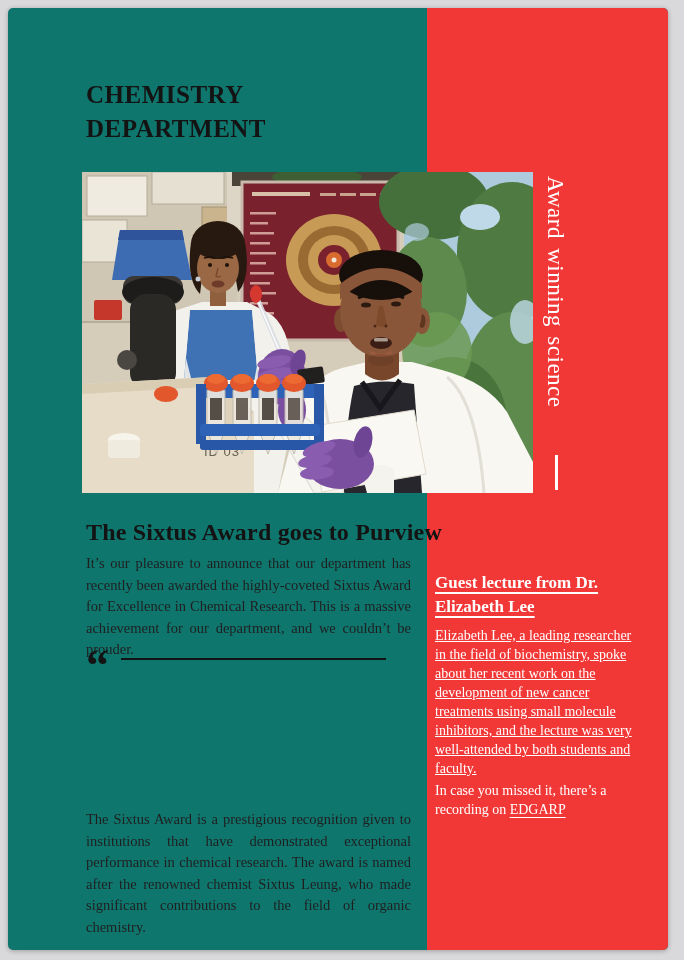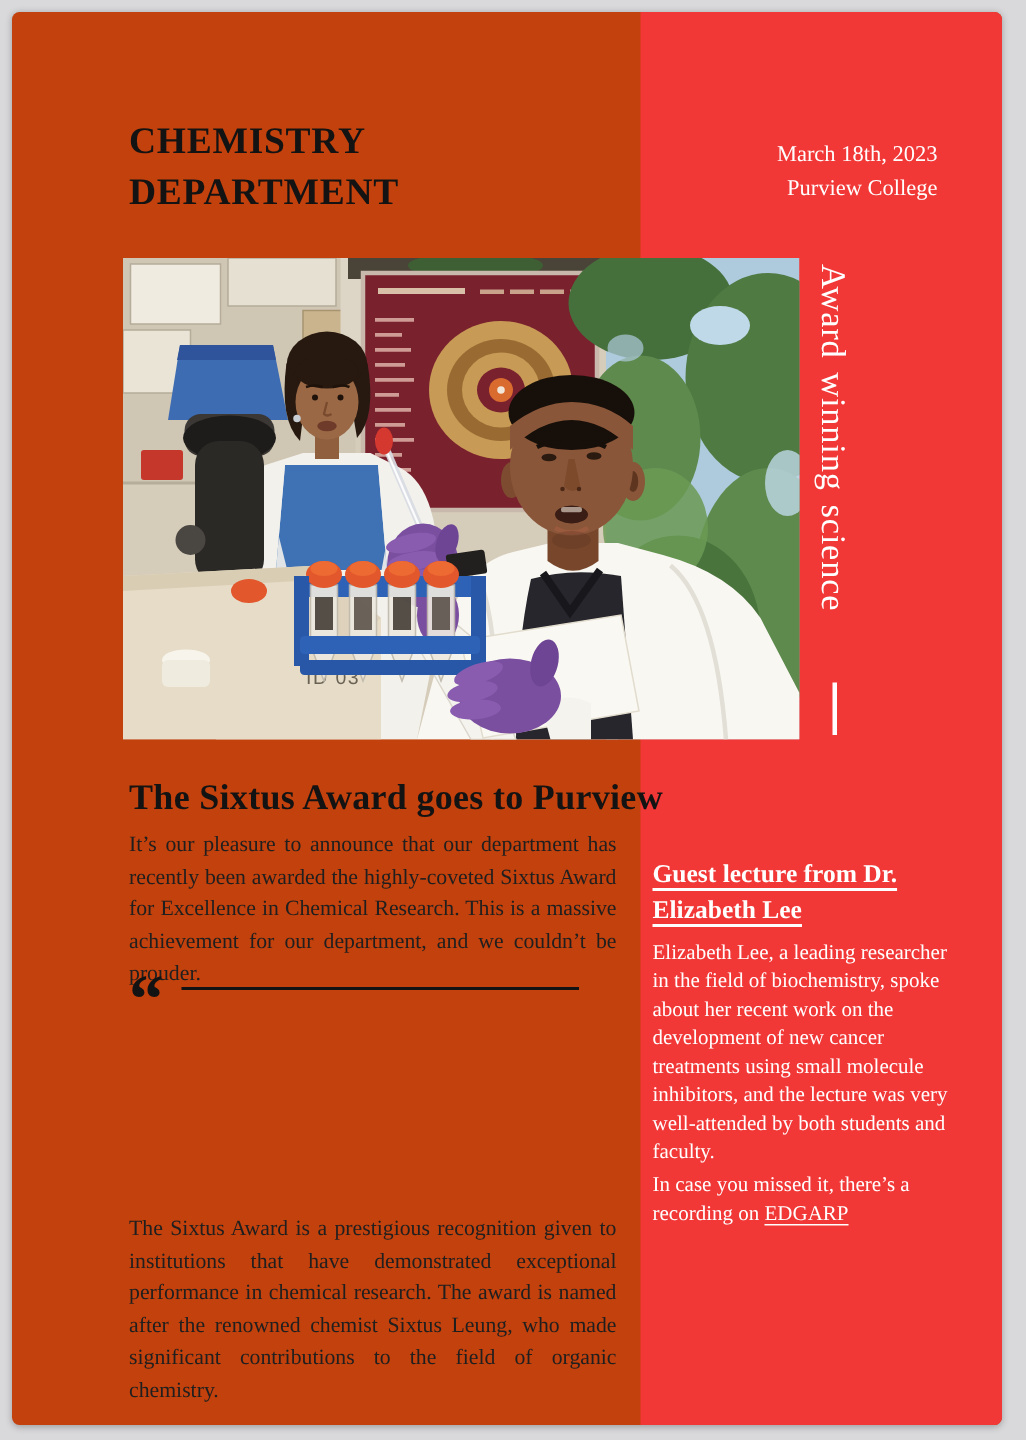--- a/index.html
+++ b/index.html
@@ -5,21 +5,21 @@
   * { margin:0; padding:0; box-sizing:border-box; }
   html,body { width:684px; height:960px; }
   body {
     background:#d9d9db;
     font-family:"Liberation Serif", serif;
     position:relative;
     overflow:hidden;
   }
   .page {
     position:absolute; left:8px; top:8px; width:660px; height:942px;
-    background:#c2410c; border-radius:5px;
+    background:#0f766e; border-radius:5px;
     box-shadow:0 1px 5px rgba(0,0,0,.28);
   }
   .red-panel {
     position:absolute; left:419px; top:0; width:241px; height:942px;
     background:#f23737; border-radius:0 5px 5px 0;
   }
   
   .masthead {
     position:absolute; left:78px; top:70px;
     font-size:25px; font-weight:bold; line-height:34px;
@@ -60,39 +60,35 @@
     margin:12px 0 0 26px; width:268px; text-align:center;
     font-size:18px; line-height:28px;
   }
   .quote-attr { margin-left:26px; width:268px; text-align:center; font-size:18px; line-height:28px; }
   
   .side-story { position:absolute; left:427px; top:563px; width:200px; color:#ffffff; }
   .side-story h3 {
     font-size:17px; font-weight:bold; line-height:24px;
     text-decoration:underline; text-underline-offset:4px; text-decoration-thickness:1.5px;
   }
-  .side-story .p1 { margin-top:7px; font-size:14px; line-height:19px; }
+  .side-story .p1 { margin-top:7px; font-size:14px; line-height:19px;text-decoration:underline; }
   .side-story .p2 { margin-top:3px; font-size:14px; line-height:19px; }
   .edgarp-link {
     color:#ffffff; text-decoration:underline; text-underline-offset:3px; cursor:pointer;
   }
 </style>
 </head>
 <body>
 
 <div class="page">
 
   <div class="red-panel"></div>
 
   <h1 class="masthead"><span>CHEMISTRY</span><br><span>DEPARTMENT</span></h1>
 
-  <div class="dateline">
-    <div>March 18th, 2023</div>
-    <div>Purview College</div>
-  </div>
 
   <figure class="photo-fig">
     <svg viewBox="0 0 451 321" preserveAspectRatio="none">
 
       <rect x="0" y="0" width="330" height="321" fill="#d6ccba"></rect>
       <rect x="0" y="0" width="155" height="150" fill="#cfc6b4"></rect>
       <rect x="5" y="4" width="60" height="40" fill="#efebe0" stroke="#b5ac99"></rect>
       <rect x="70" y="0" width="72" height="32" fill="#e6e0d2" stroke="#b5ac99"></rect>
       <rect x="0" y="48" width="45" height="42" fill="#e9e4d6" stroke="#b5ac99"></rect>
       <rect x="120" y="35" width="45" height="72" fill="#c9b48e" stroke="#a8946f"></rect>

